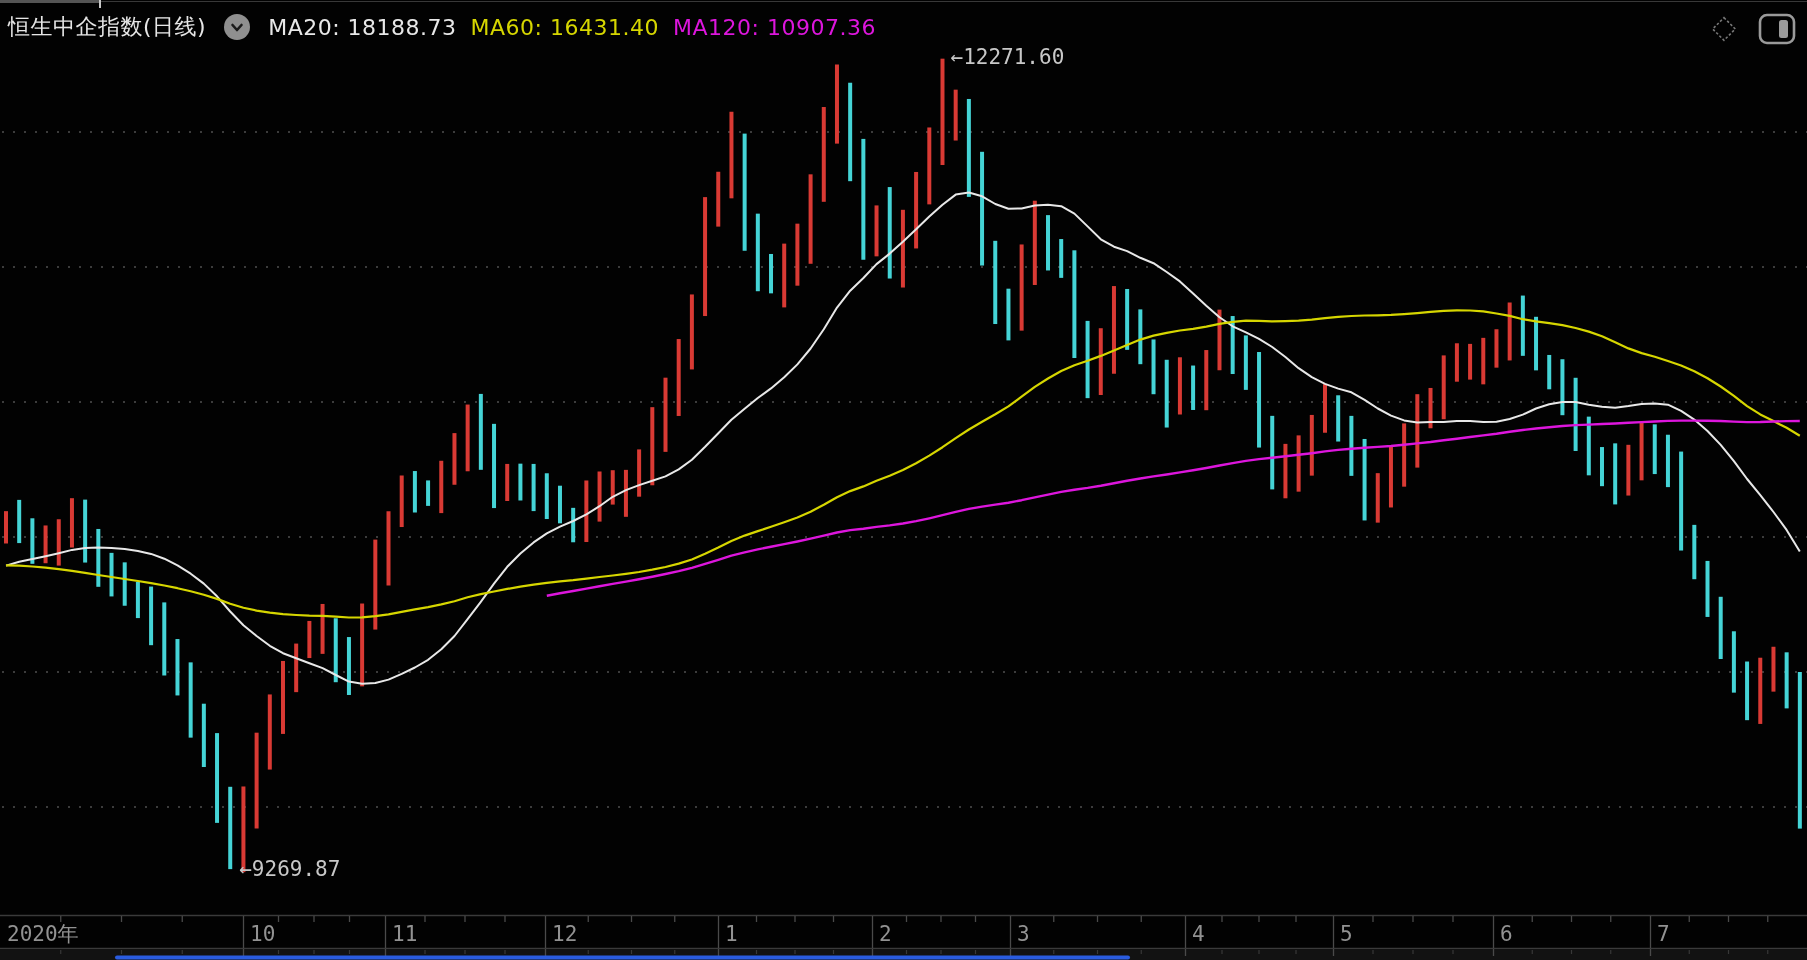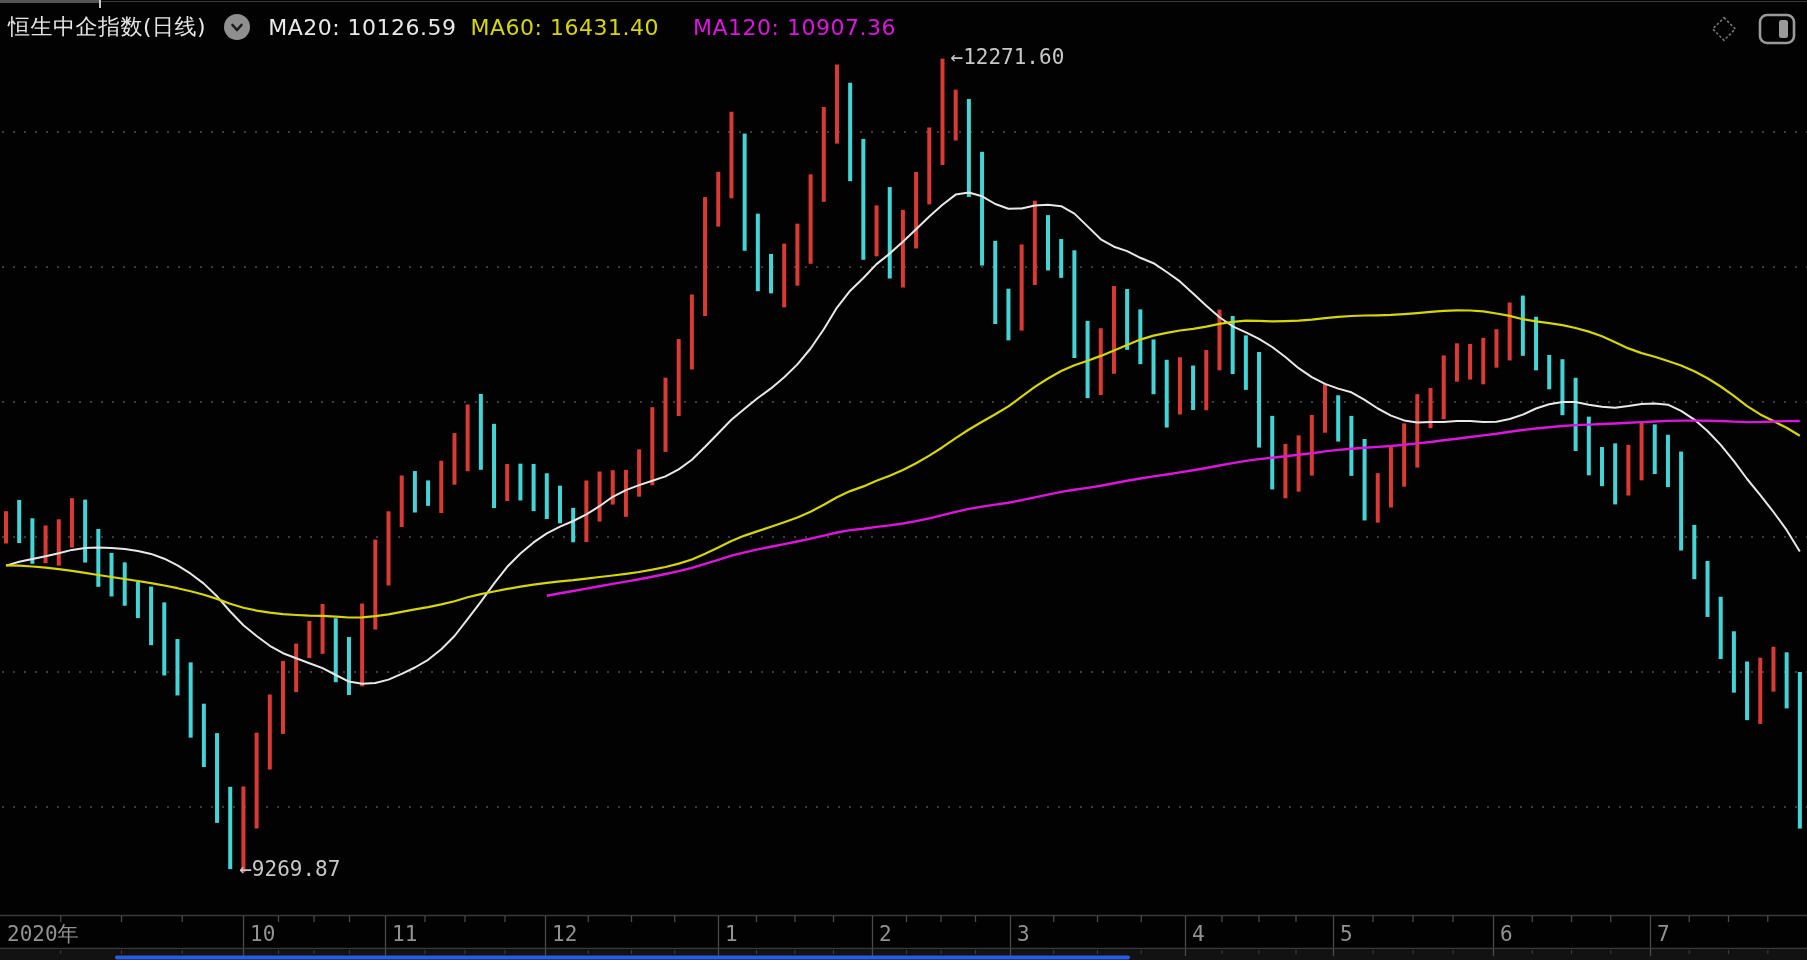--- a/index.html
+++ b/index.html
@@ -29,23 +29,23 @@
     <div class="tick"></div>
   </div>
 
   <div id="header">
     <span class="title">恒生中企指数(日线)</span>
     <span class="chev">
       <svg width="16" height="16" viewBox="0 0 16 16">
         <path d="M3.5 6 L8 11 L12.5 6" fill="none" stroke="#1a1a1a" stroke-width="2.6" stroke-linecap="round" stroke-linejoin="round"></path>
       </svg>
     </span>
-    <span class="ind" id="ind0" style="color: rgb(232, 232, 232);">MA20: 10126.59</span>
+    <span class="ind" id="ind0" style="color: rgb(232, 232, 232);">MA20: 18188.73</span>
     <span class="ind" id="ind1" style="color: rgb(214, 214, 0);">MA60: 16431.40</span>
-    <span class="ind" id="ind2" style="color: rgb(221, 22, 221); margin-left: 20px;">MA120: 10907.36</span>
+    <span class="ind" id="ind2" style="color: rgb(221, 22, 221);">MA120: 10907.36</span>
   </div>
 
   <div id="corner-icons">
     <svg width="38" height="38" viewBox="0 0 38 38" style="cursor:pointer">
       <rect x="11" y="11" width="16" height="16" fill="none" stroke="#787878" stroke-width="1.6" stroke-dasharray="2.5 2" transform="rotate(45 19 19)"></rect>
     </svg>
     <svg width="40" height="38" viewBox="0 0 40 38" style="cursor:pointer">
       <rect x="3" y="5" width="34" height="28" rx="7" fill="none" stroke="#9a9a9a" stroke-width="2.6"></rect>
       <rect x="22" y="10" width="9" height="18" rx="2.5" fill="#9a9a9a"></rect>
     </svg>

